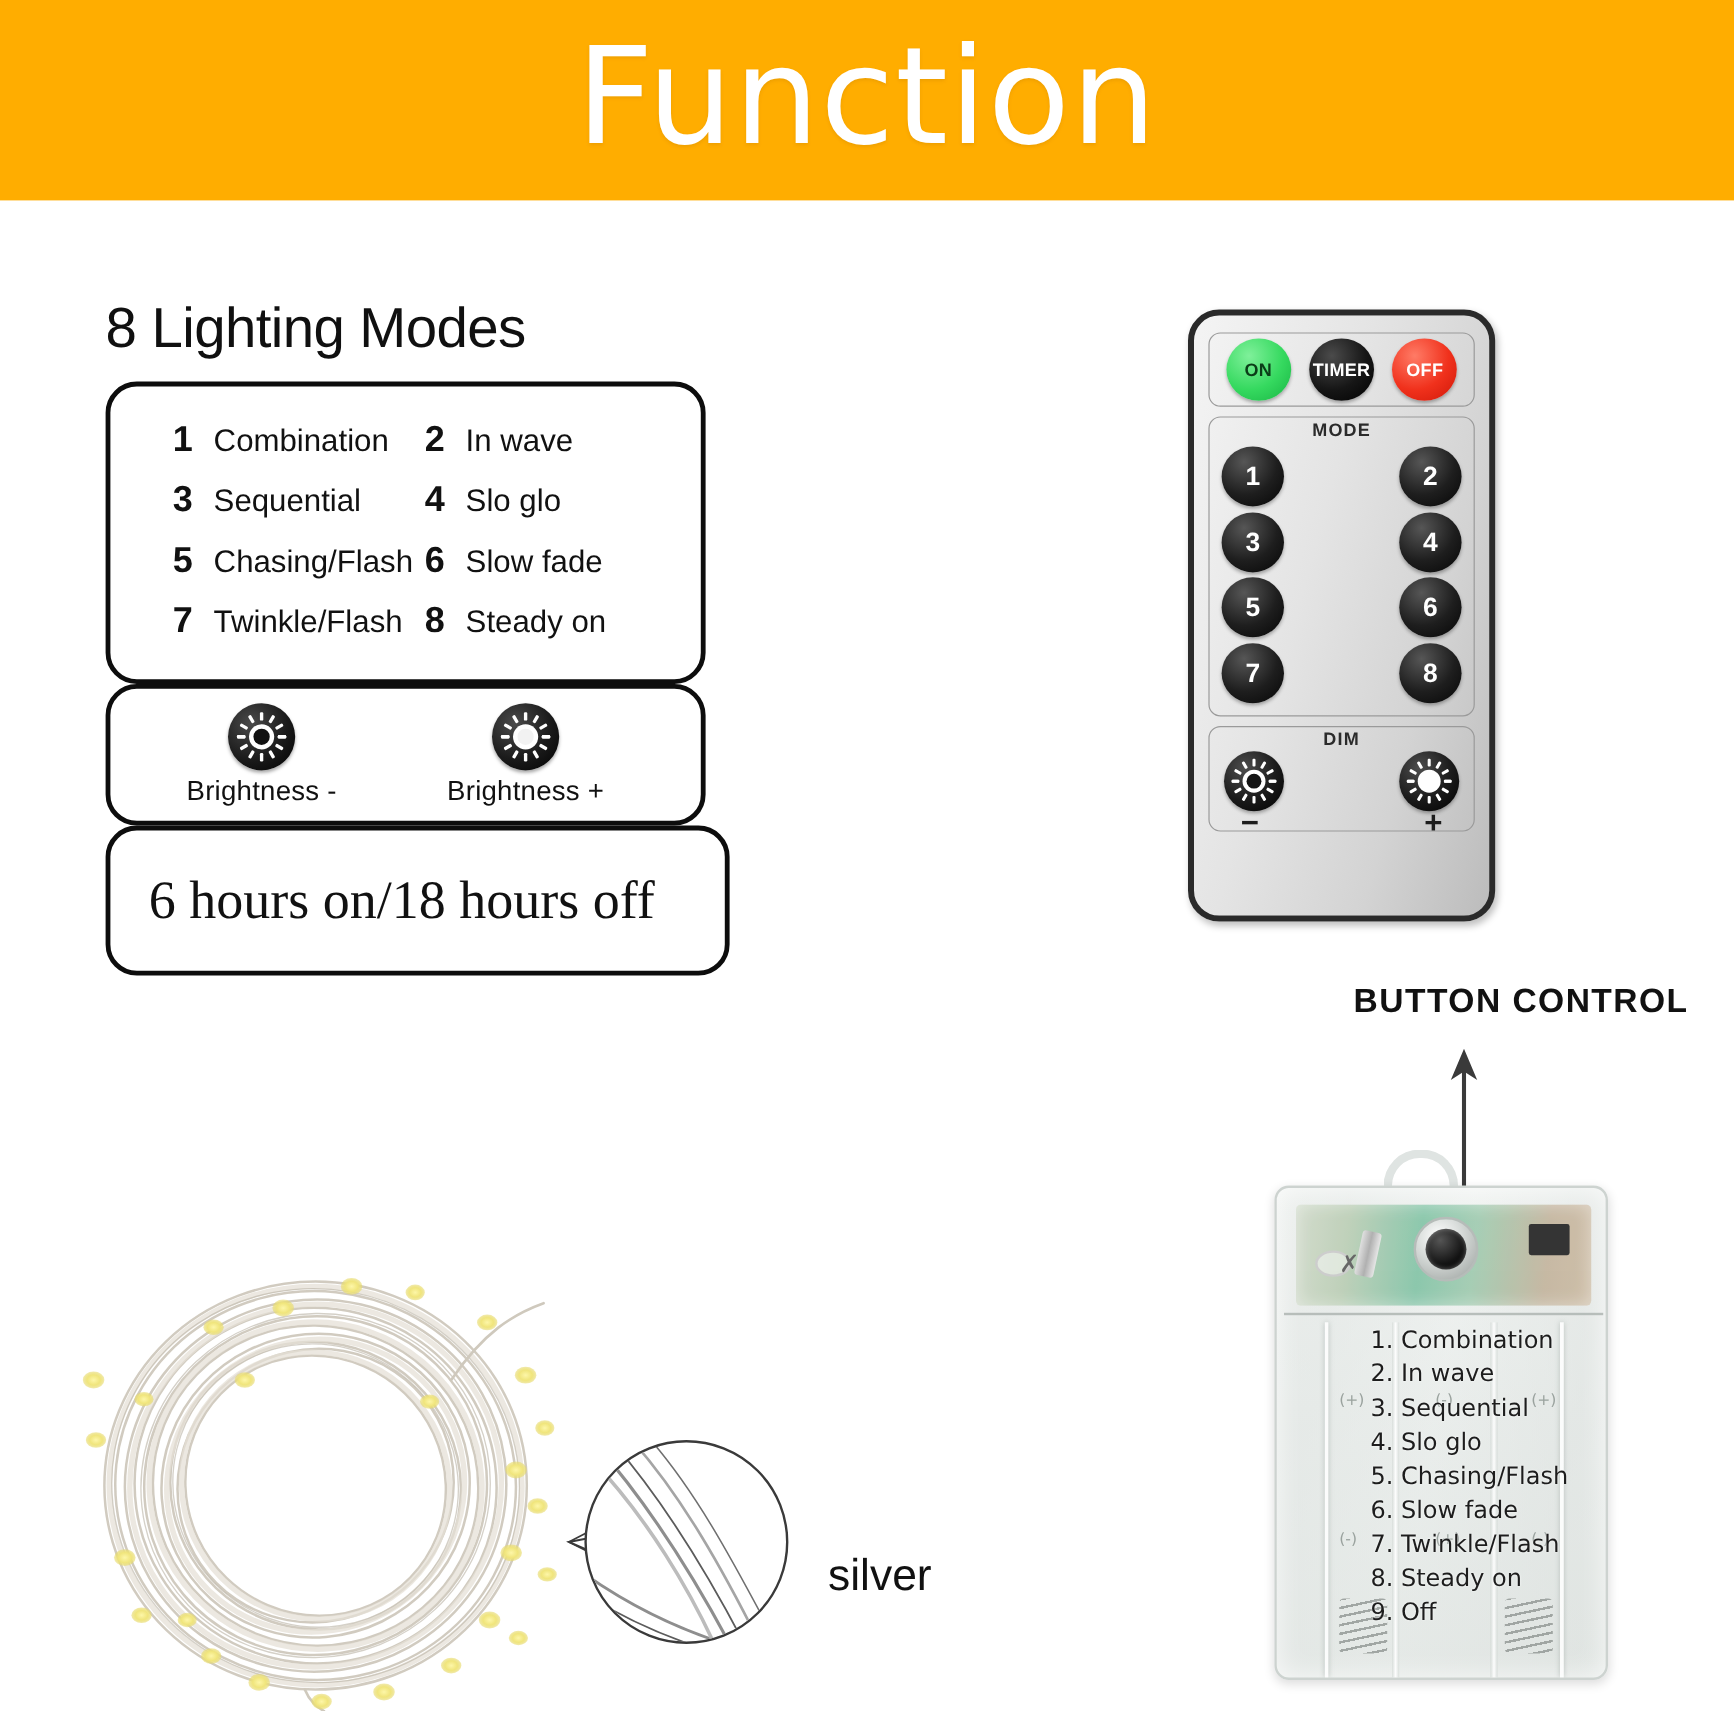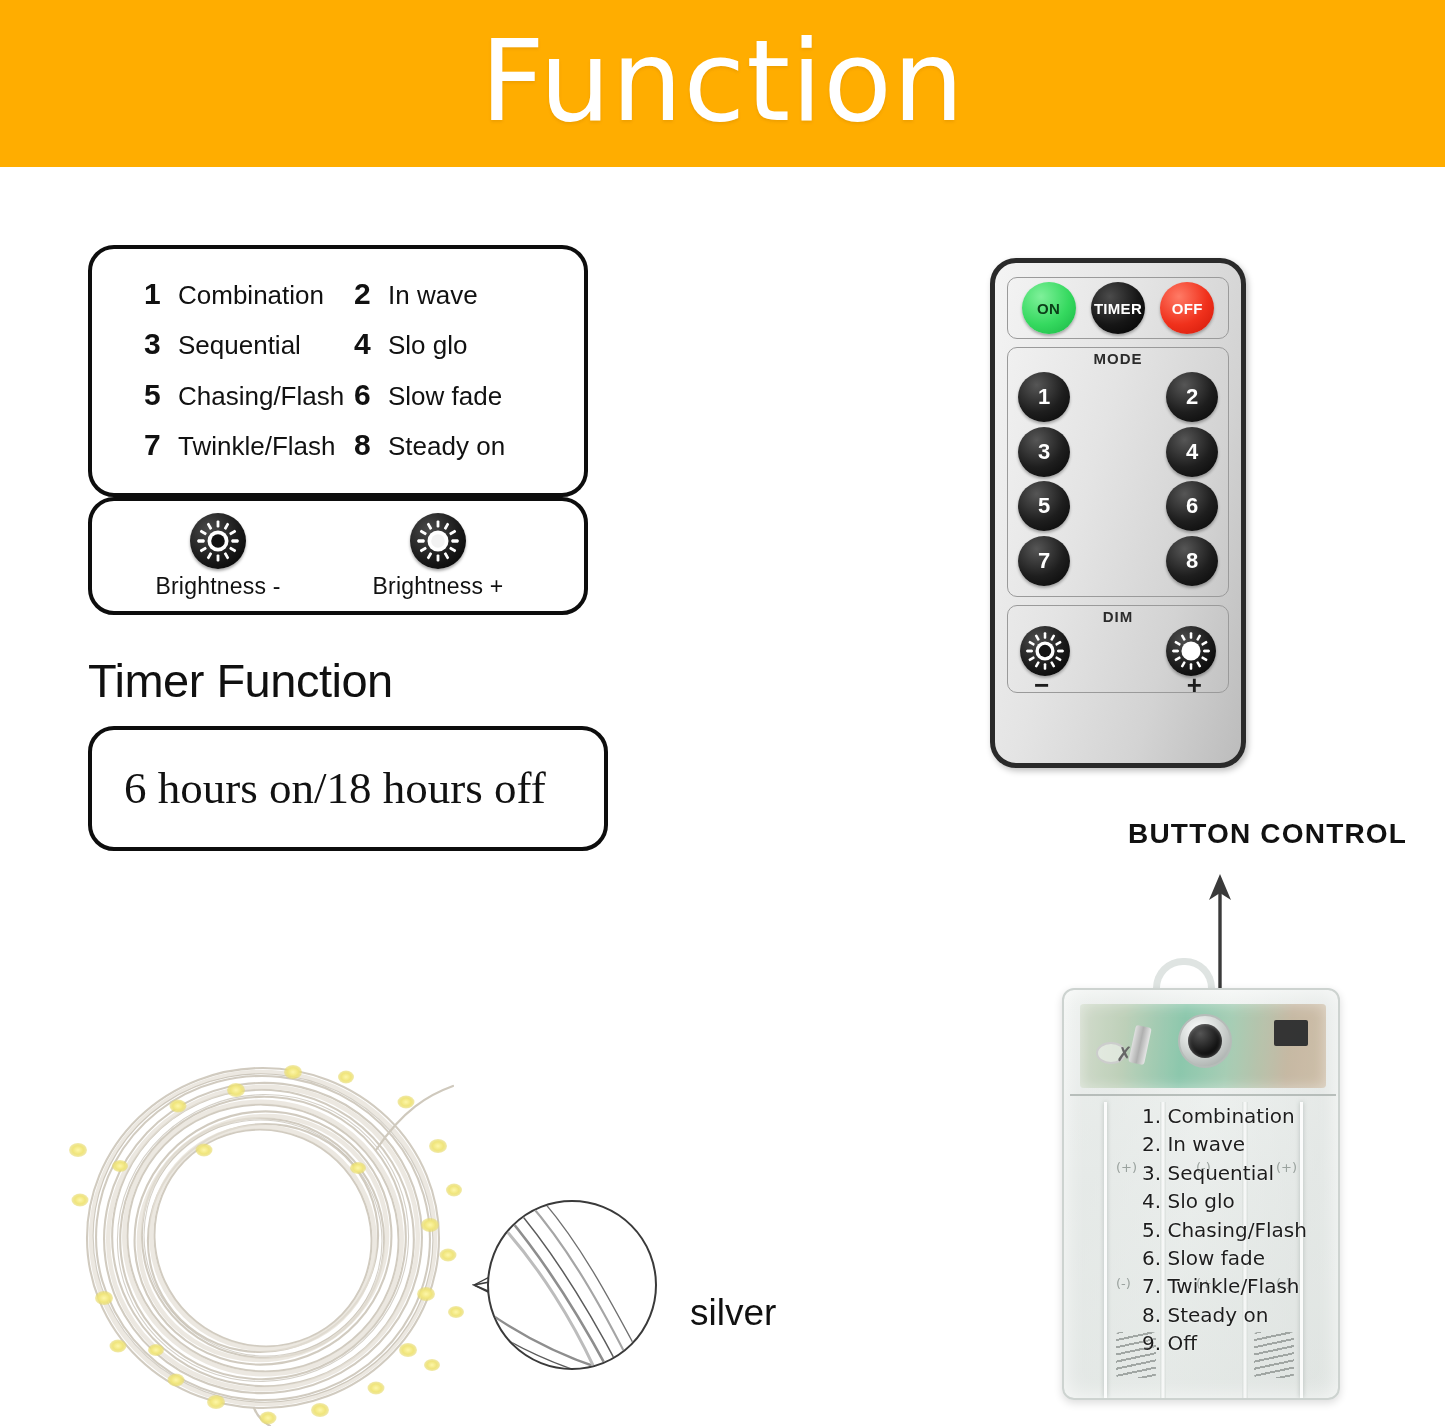--- a/index.html
+++ b/index.html
@@ -403,20 +403,21 @@
 <body>
 
 <div id="page">
 
   <div id="header-banner">
     <div id="header-title">Function</div>
   </div>
 
   <div id="left-col">
 
+    <div id="modes-heading" class="section-heading">8 Lighting Modes</div>
 
     <div id="modes-panel" class="panel">
       <div class="mode-row">
         <div class="mode-cell col-a">
           <span class="num">1</span>
           <span class="label">Combination</span>
         </div>
         <div class="mode-cell col-b">
           <span class="num">2</span>
           <span class="label">In wave</span>
@@ -506,21 +507,20 @@
                 <rect x="20.6" y="35.5" width="2.8" height="7" rx="1" transform="rotate(150 22 22)"></rect>
               </g>
             </g>
             <circle cx="22" cy="22" r="6.8" fill="#f2f2f2"></circle>
           </svg>
         </div>
         <div class="bright-label">Brightness +</div>
       </div>
     </div>
 
-    <div id="timer-heading" class="section-heading">Timer Function</div>
 
     <div id="timer-panel" class="panel">
       <div id="timer-value">6 hours on/18 hours off</div>
     </div>
   </div>
 
   <div id="coil-wrap">
     <svg width="420" height="376" viewBox="0 0 420 376">
       <defs>
         <radialGradient id="ledGlow" cx="50%" cy="50%" r="50%">

